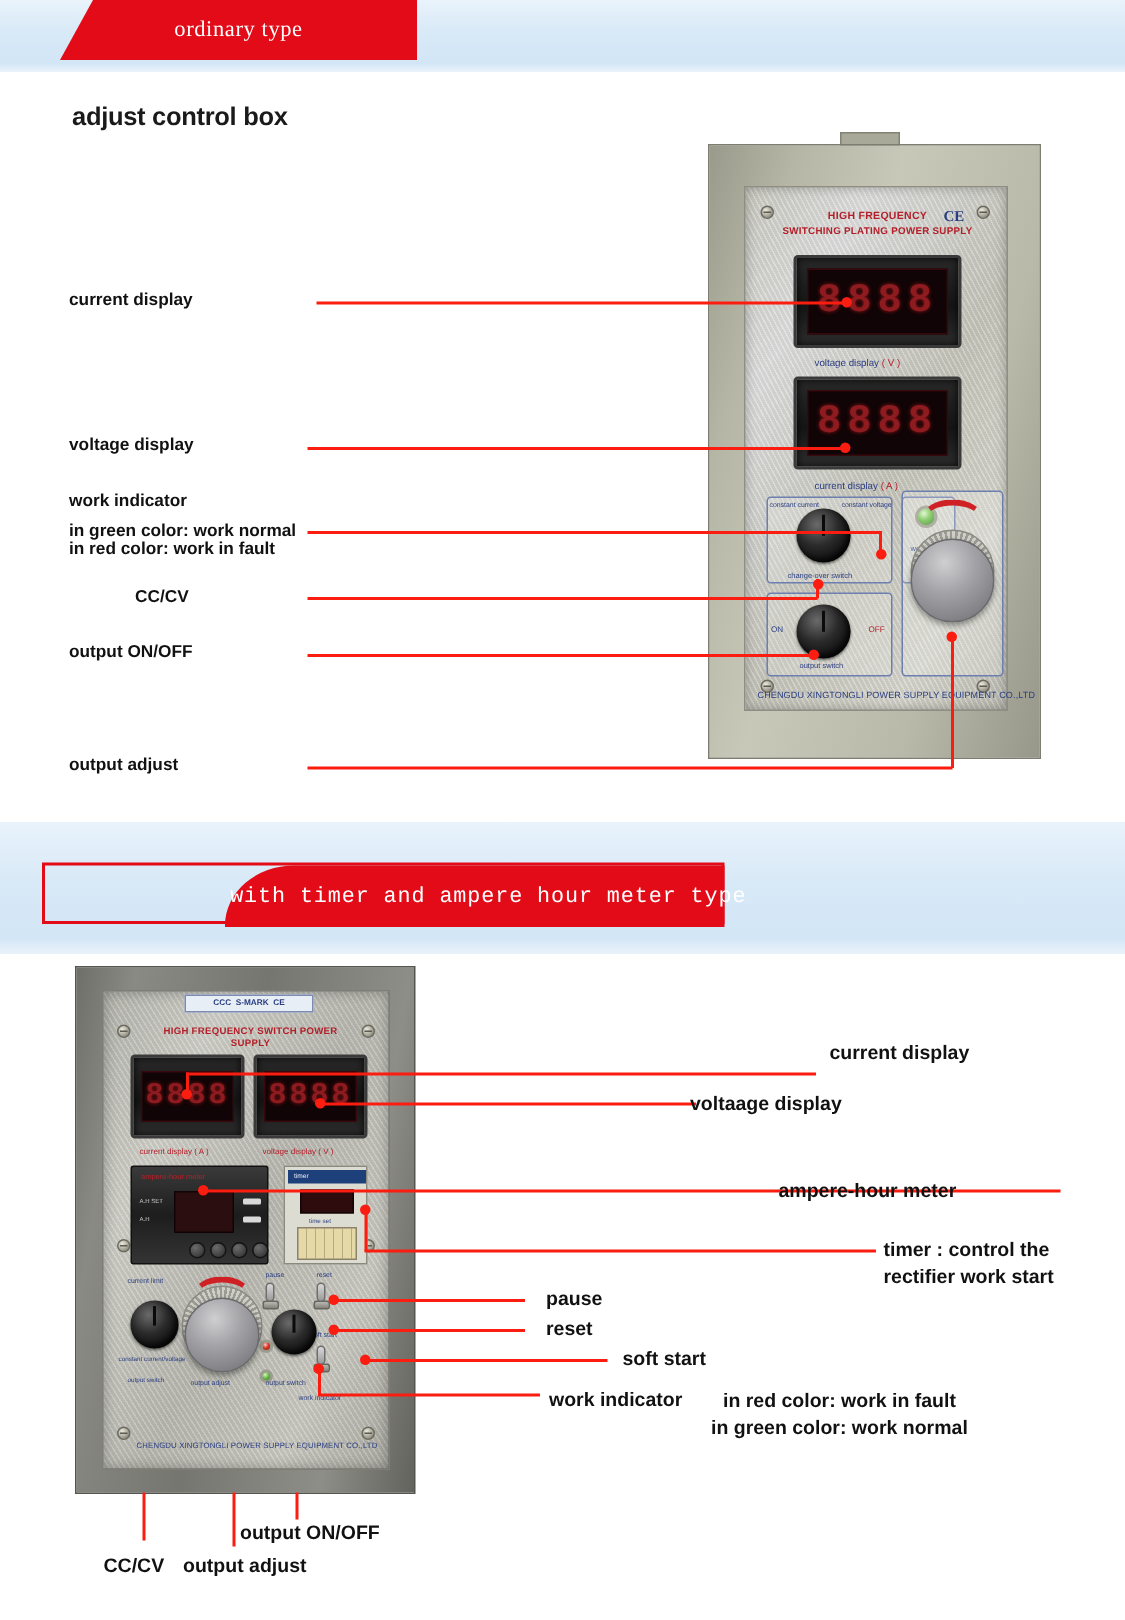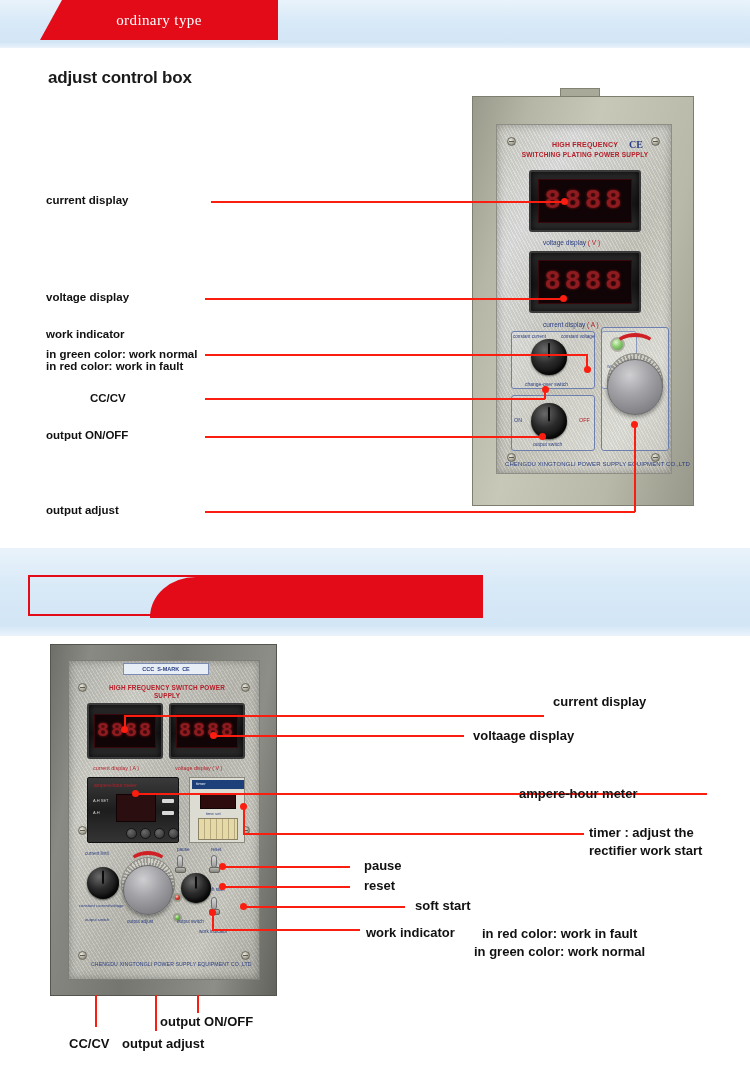--- a/index.html
+++ b/index.html
@@ -337,20 +337,21 @@
 
   <div class="lbl" style="left:46px;top:504px;">output  adjust</div>
   <div class="line-h" style="left:205px;top:511px;width:430px;"></div>
   <div class="line-v" style="left:634px;top:424px;height:88px;"></div>
   <div class="dot" style="left:631px;top:421px;"></div>
 
   <div class="blue-band band-2"></div>
 
   <div class="banner2-fill"></div>
   <div class="banner2-box"></div>
+  <div class="banner2-label">with timer and ampere hour meter type</div>
 
   <div class="box2"></div>
   <div class="box2-face">
 
     <div class="screw" style="left:9px;top:22px;"></div>
     <div class="screw" style="left:172px;top:22px;"></div>
     <div class="screw" style="left:9px;top:165px;"></div>
     <div class="screw" style="left:172px;top:165px;"></div>
     <div class="screw" style="left:9px;top:290px;"></div>
     <div class="screw" style="left:172px;top:290px;"></div>
@@ -432,30 +433,30 @@
     <div class="foot-brand" style="left:22px;top:300px;font-size:5.2px;">CHENGDU XINGTONGLI POWER SUPPLY EQUIPMENT CO.,LTD</div>
   </div>
 
   <div class="line-h" style="left:124px;top:715px;width:420px;"></div>
   <div class="line-v" style="left:124px;top:715px;height:14px;"></div>
   <div class="dot" style="left:121px;top:726px;"></div>
   <div class="lbl big" style="left:553px;top:694px;">current display</div>
 
   <div class="line-h" style="left:213px;top:735px;width:251px;"></div>
   <div class="dot" style="left:210px;top:732px;"></div>
-  <div class="lbl big" style="left:473px;top:728px;">voltaage display</div>
+  <div class="lbl big" style="left:460px;top:728px;">voltaage display</div>
 
   <div class="line-h" style="left:135px;top:793px;width:572px;"></div>
   <div class="dot" style="left:132px;top:790px;"></div>
   <div class="lbl big" style="left:519px;top:786px;">ampere-hour meter</div>
 
   <div class="line-h" style="left:243px;top:833px;width:341px;"></div>
   <div class="line-v" style="left:243px;top:806px;height:28px;"></div>
   <div class="dot" style="left:240px;top:803px;"></div>
-  <div class="lbl big" style="left:589px;top:825px;">timer : adjust the</div>
+  <div class="lbl big" style="left:589px;top:825px;">timer : control the</div>
   <div class="lbl big" style="left:589px;top:843px;">rectifier work start</div>
 
   <div class="line-h" style="left:222px;top:866px;width:128px;"></div>
   <div class="dot" style="left:219px;top:863px;"></div>
   <div class="lbl big" style="left:364px;top:858px;">pause</div>
 
   <div class="line-h" style="left:222px;top:886px;width:128px;"></div>
   <div class="dot" style="left:219px;top:883px;"></div>
   <div class="lbl big" style="left:364px;top:878px;">reset</div>
 

